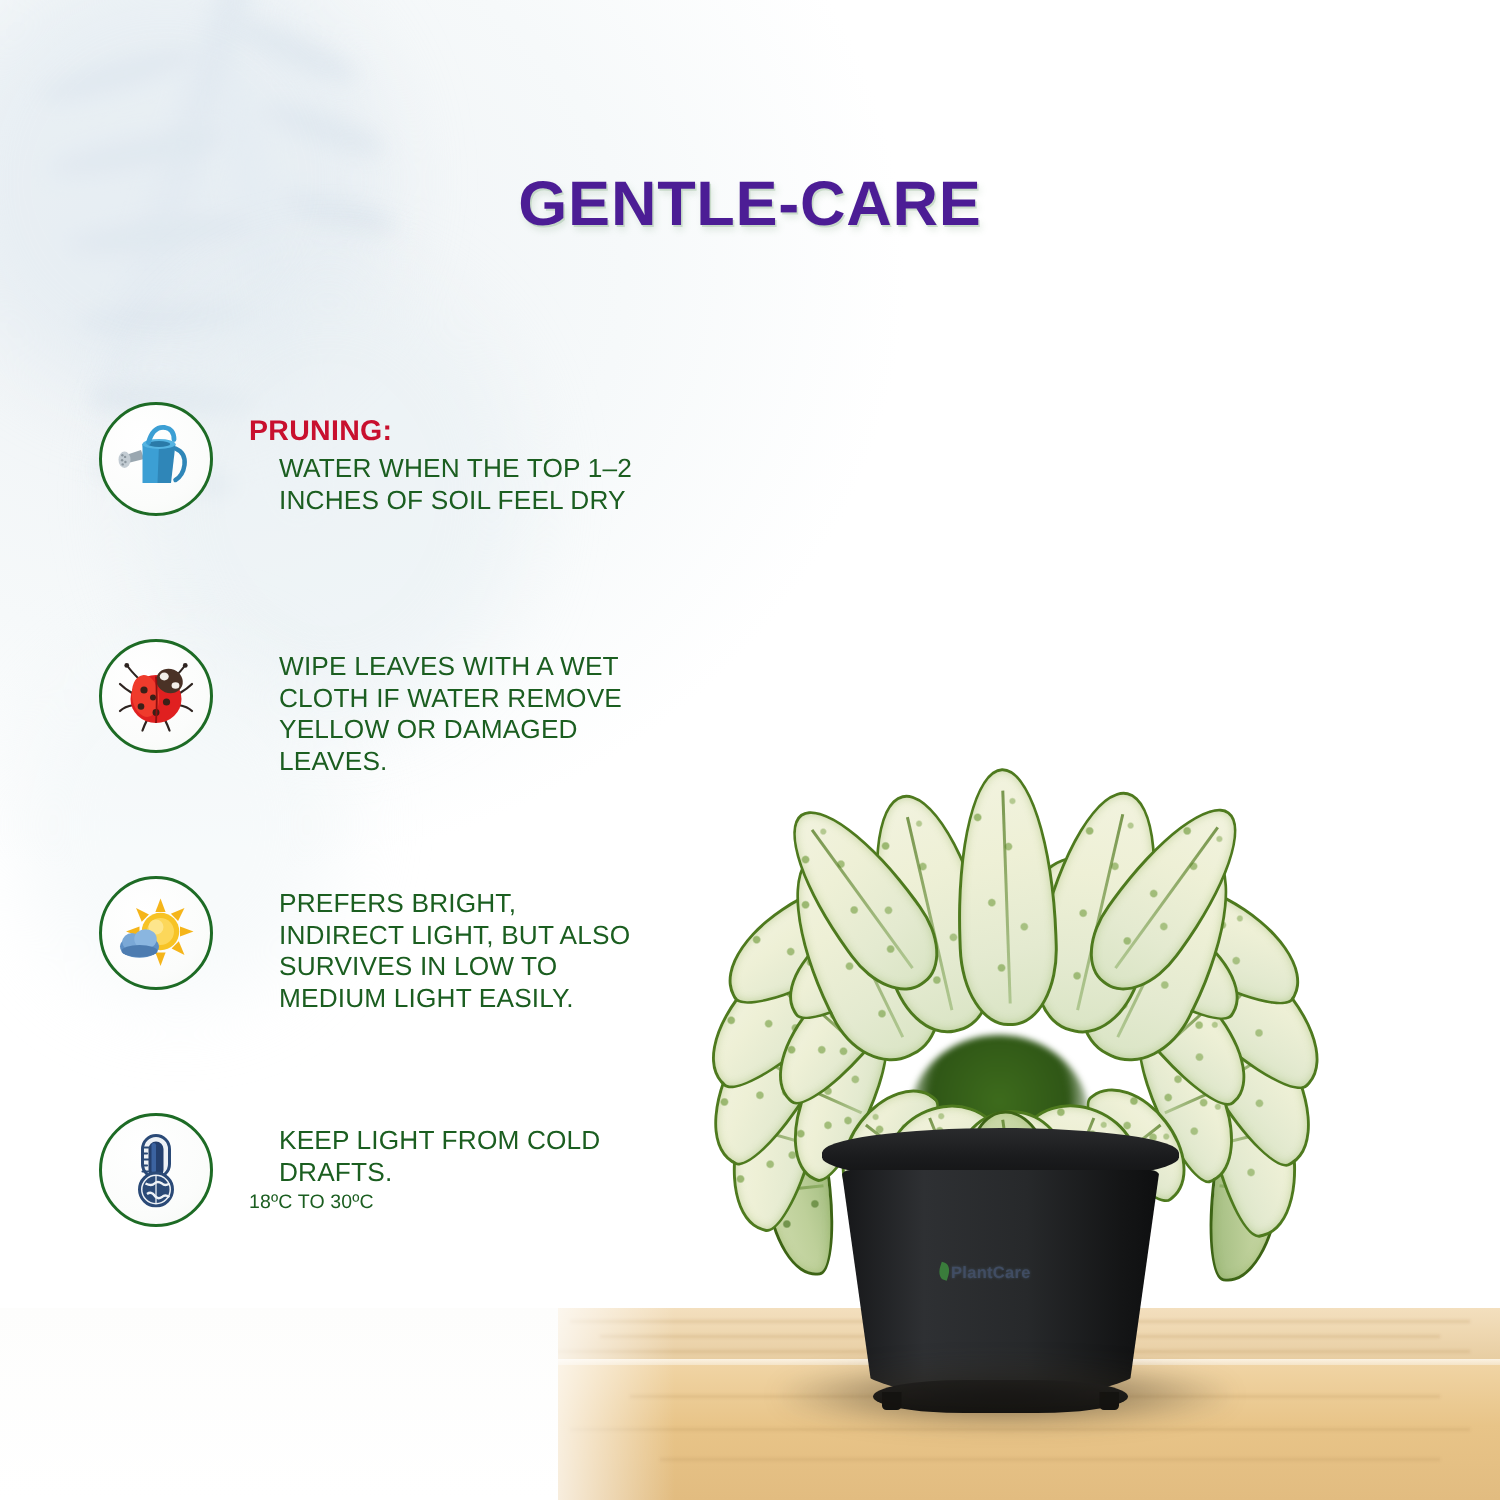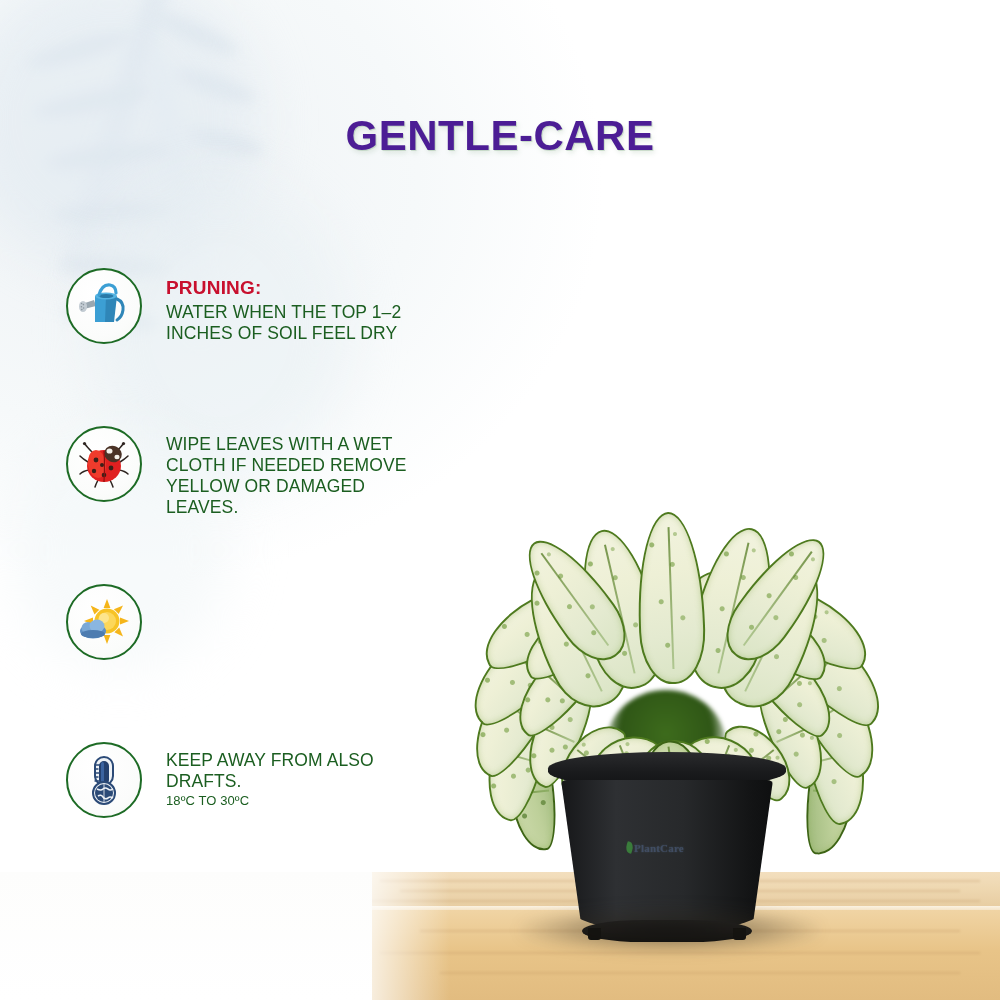--- a/index.html
+++ b/index.html
@@ -167,37 +167,37 @@
     letter-spacing: .2px;
     line-height: 1.25;
     margin-bottom: 2px;
   }
   .care-body {
     font-size: 17.5px;
     font-weight: 400;
     color: #1b5e20;
     line-height: 1.2;
     letter-spacing: .1px;
+    margin-left: 20px;
   }
   .care-note {
     font-size: 13px;
     color: #1b5e20;
     line-height: 1.25;
     letter-spacing: .1px;
     margin-top: 1px;
   }
 
   
   .plant-wrap {
     position: absolute;
     left: 370px;
     top: 300px;
     width: 610px;
     height: 640px;
-    font-family: Liberation Serif, serif;
   }
   .pot {
     position: absolute;
     left: 178px;
     top: 452px;
     width: 238px;
     height: 188px;
   }
   .pot-rim {
     position: absolute;
@@ -396,21 +396,21 @@
           <ellipse cx="39" cy="17" rx="2.6" ry="2.2" fill="#f4f0ea"></ellipse>
           <circle cx="18" cy="20" r="2.4" fill="#3a2018"></circle>
           <circle cx="16" cy="31" r="2.2" fill="#3a2018"></circle>
           <circle cx="26" cy="35" r="2.3" fill="#3a2018"></circle>
           <circle cx="33" cy="28" r="2.4" fill="#3a2018"></circle>
           <circle cx="24" cy="25" r="2" fill="#3a2018"></circle>
           <path d="M26 11 q1 14 0 31" stroke="#8d1010" stroke-width="1.2" fill="none"></path>
         </svg>
       </div>
       <div class="care-text">
-        <div class="care-body">WIPE LEAVES WITH A WET CLOTH IF NEEDED REMOVE YELLOW OR DAMAGED LEAVES.</div>
+        <div class="care-body">WIPE LEAVES WITH A WET CLOTH IF WATER REMOVE YELLOW OR DAMAGED LEAVES.</div>
       </div>
     </div>
 
     <div class="care-item">
       <div class="icon-ring">
         <svg width="54" height="50" viewBox="0 0 54 50">
           <g fill="#f5b51a">
             <path d="M30 2 l3.4 9 -6.8 0 Z"></path>
             <path d="M30 47 l3.4 -9 -6.8 0 Z"></path>
             <path d="M7 24 l9 3.4 0 -6.8 Z"></path>
@@ -423,20 +423,21 @@
           <circle cx="30" cy="24" r="12.5" fill="#f7c325"></circle>
           <circle cx="30" cy="24" r="9" fill="#fcd75a"></circle>
           <circle cx="27" cy="21" r="5" fill="#fde58c"></circle>
           <ellipse cx="16" cy="34" rx="13" ry="7.5" fill="#5e8fc4"></ellipse>
           <ellipse cx="11" cy="31" rx="6.5" ry="6" fill="#7aa8d6"></ellipse>
           <ellipse cx="20" cy="29" rx="7.5" ry="6.5" fill="#8ab6e0"></ellipse>
           <ellipse cx="16" cy="37" rx="12" ry="4" fill="#4d7cb0"></ellipse>
         </svg>
       </div>
       <div class="care-text">
+        <div class="care-body">PREFERS BRIGHT, INDIRECT LIGHT, BUT ALSO SURVIVES IN LOW TO MEDIUM LIGHT EASILY.</div>
       </div>
     </div>
 
     <div class="care-item">
       <div class="icon-ring">
         <svg width="46" height="50" viewBox="0 0 46 50">
           <rect x="14" y="2" width="18" height="28" rx="9" fill="#eef2f6" stroke="#2b4a77" stroke-width="2"></rect>
           <rect x="18" y="6" width="10" height="24" rx="5" fill="#24406e"></rect>
           <rect x="20" y="7" width="3" height="20" rx="1.5" fill="#3b63a0"></rect>
           <g stroke="#2b4a77" stroke-width="1.4" stroke-linecap="round">
@@ -447,21 +448,21 @@
             <line x1="14" y1="26" x2="18.5" y2="26"></line>
           </g>
           <circle cx="23" cy="38" r="11" fill="#eef2f6" stroke="#2b4a77" stroke-width="2"></circle>
           <circle cx="23" cy="38" r="9" fill="#2b4a77"></circle>
           <path d="M16 34 q4 2 6 0 q2 -2 5 0 q2 2 5 0" stroke="#eef2f6" stroke-width="1.6" fill="none"></path>
           <path d="M17 41 q3 -2 5 1 q2 3 5 1 q2 -2 5 0" stroke="#eef2f6" stroke-width="1.6" fill="none"></path>
           <path d="M23 29 l0 18" stroke="#eef2f6" stroke-width="1.2" opacity=".7"></path>
         </svg>
       </div>
       <div class="care-text">
-        <div class="care-body">KEEP AWAY FROM ALSO DRAFTS.</div>
+        <div class="care-body">KEEP LIGHT FROM COLD DRAFTS.</div>
         <div class="care-note">18ºC TO 30ºC</div>
       </div>
     </div>
 
   </div>
 
   <div class="plant-wrap">
 
     <div>
       <div class="stem-core"></div>

